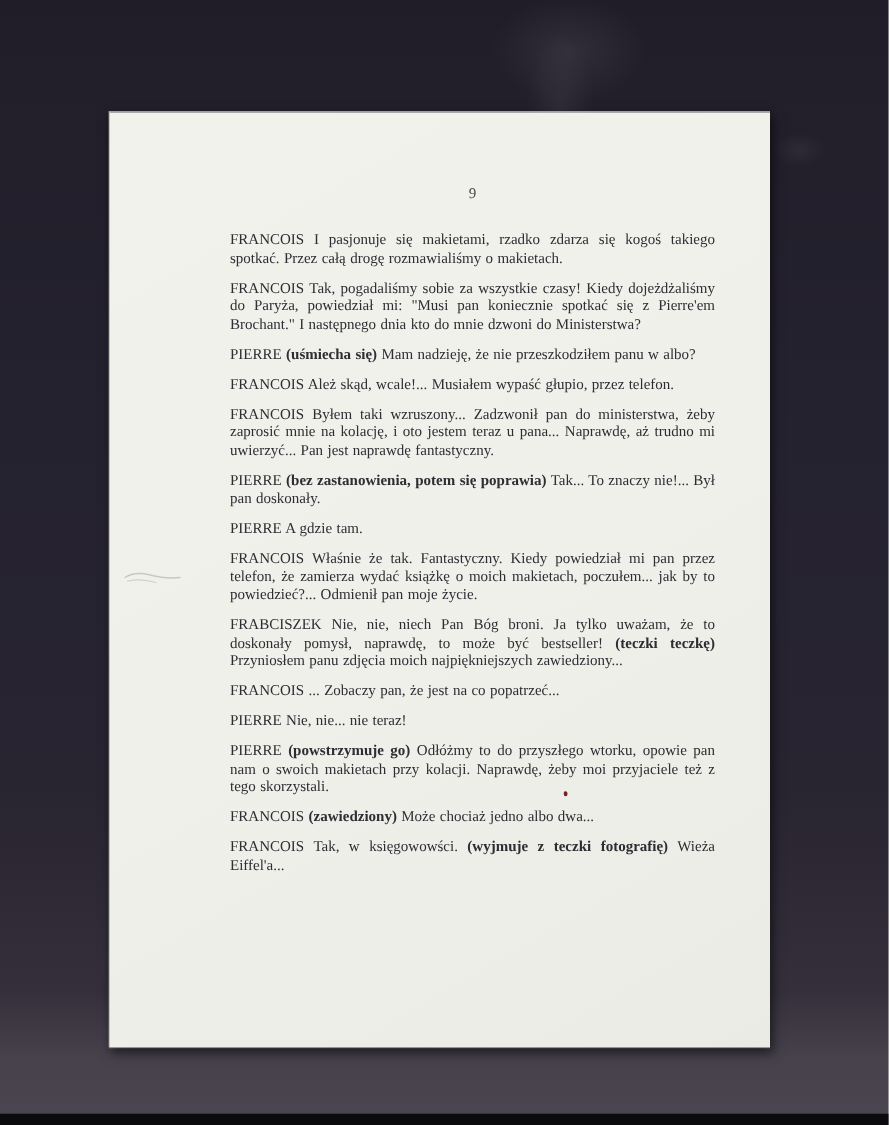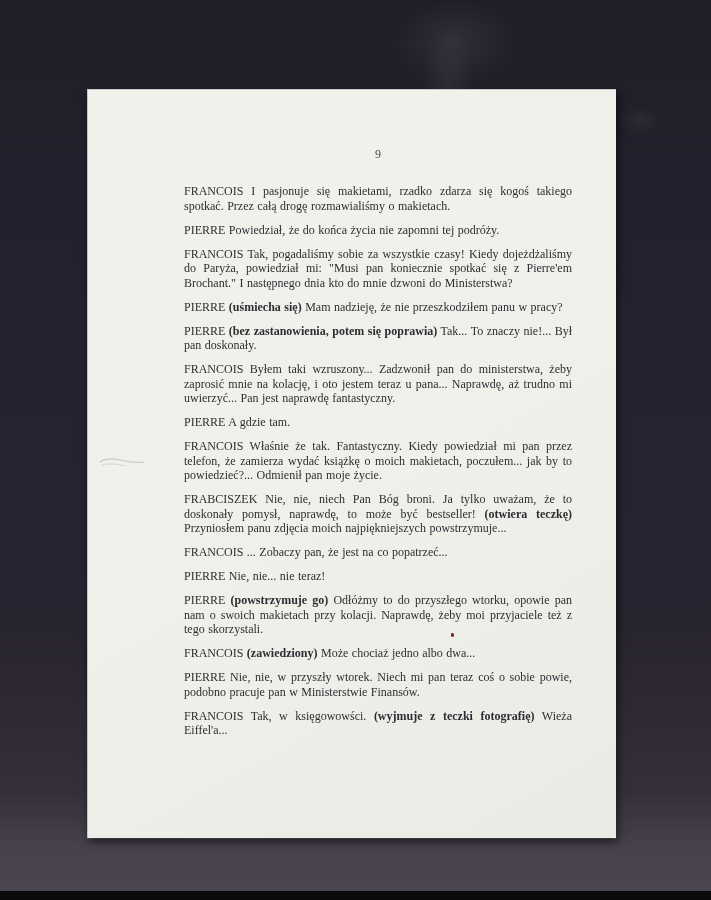--- a/index.html
+++ b/index.html
@@ -102,32 +102,31 @@
       <path d="M4 13 C 12 11, 20 12, 27 14" fill="none" stroke="#b8b8b2" stroke-width="0.9" stroke-linecap="round"></path>
     </svg>
 
     <div class="ink-speck"></div>
 
     <div class="page-inner">
       <div class="page-number">9</div>
 
       <div class="script-paragraphs">
           <p class="para"><span>FRANCOIS</span><span class=""> I pasjonuje się makietami, rzadko zdarza się kogoś takiego spotkać. Przez całą drogę rozmawialiśmy o makietach.</span></p>
-          <p class="para"><span>PIERRE</span><span class=""> Powiedział, że do końca życia nie zapomni tej podróży.</span></p>
           <p class="para"><span>FRANCOIS</span><span class=""> Tak, pogadaliśmy sobie za wszystkie czasy! Kiedy dojeżdżaliśmy do Paryża, powiedział mi: "Musi pan koniecznie spotkać się z Pierre'em Brochant." I następnego dnia kto do mnie dzwoni do Ministerstwa?</span></p>
-          <p class="para"><span>PIERRE</span><span class=""> </span><span class="b">(uśmiecha się)</span><span class=""> Mam nadzieję, że nie przeszkodziłem panu w pracy?</span></p>
+          <p class="para"><span>PIERRE</span><span class=""> </span><span class="b">(uśmiecha się)</span><span class=""> Mam nadzieję, że nie przeszkodziłem panu w albo?</span></p>
+          <p class="para"><span>FRANCOIS</span><span class=""> Ależ skąd, wcale!... Musiałem wypaść głupio, przez telefon.</span></p>
+          <p class="para"><span>FRANCOIS</span><span class=""> Byłem taki wzruszony... Zadzwonił pan do ministerstwa, żeby zaprosić mnie na kolację, i oto jestem teraz u pana... Naprawdę, aż trudno mi uwierzyć... Pan jest naprawdę fantastyczny.</span></p>
           <p class="para"><span>PIERRE</span><span class=""> </span><span class="b">(bez zastanowienia, potem się poprawia)</span><span class=""> Tak... To znaczy nie!... Był pan doskonały.</span></p>
-          <p class="para"><span>FRANCOIS</span><span class=""> Byłem taki wzruszony... Zadzwonił pan do ministerstwa, żeby zaprosić mnie na kolację, i oto jestem teraz u pana... Naprawdę, aż trudno mi uwierzyć... Pan jest naprawdę fantastyczny.</span></p>
           <p class="para"><span>PIERRE</span><span class=""> A gdzie tam.</span></p>
           <p class="para"><span>FRANCOIS</span><span class=""> Właśnie że tak. Fantastyczny. Kiedy powiedział mi pan przez telefon, że zamierza wydać książkę o moich makietach, poczułem... jak by to powiedzieć?... Odmienił pan moje życie.</span></p>
-          <p class="para"><span>FRABCISZEK</span><span class=""> Nie, nie, niech Pan Bóg broni. Ja tylko uważam, że to doskonały pomysł, naprawdę, to może być bestseller! </span><span class="b">(otwiera teczkę)</span><span class=""> Przyniosłem panu zdjęcia moich najpiękniejszych powstrzymuje...</span></p>
+          <p class="para"><span>FRABCISZEK</span><span class=""> Nie, nie, niech Pan Bóg broni. Ja tylko uważam, że to doskonały pomysł, naprawdę, to może być bestseller! </span><span class="b">(teczki teczkę)</span><span class=""> Przyniosłem panu zdjęcia moich najpiękniejszych zawiedziony...</span></p>
           <p class="para"><span>FRANCOIS</span><span class=""> ... Zobaczy pan, że jest na co popatrzeć...</span></p>
           <p class="para"><span>PIERRE</span><span class=""> Nie, nie... nie teraz!</span></p>
           <p class="para"><span>PIERRE</span><span class=""> </span><span class="b">(powstrzymuje go)</span><span class=""> Odłóżmy to do przyszłego wtorku, opowie pan nam o swoich makietach przy kolacji. Naprawdę, żeby moi przyjaciele też z tego skorzystali.</span></p>
           <p class="para"><span>FRANCOIS</span><span class=""> </span><span class="b">(zawiedziony)</span><span class=""> Może chociaż jedno albo dwa...</span></p>
-          <p class="para"><span>PIERRE</span><span class=""> Nie, nie, w przyszły wtorek. Niech mi pan teraz coś o sobie powie, podobno pracuje pan w Ministerstwie Finansów.</span></p>
           <p class="para"><span>FRANCOIS</span><span class=""> Tak, w księgowowści. </span><span class="b">(wyjmuje z teczki fotografię)</span><span class=""> Wieża Eiffel'a...</span></p>
         </div>
     </div>
   </div>
 
   <div class="scan-edge-bar"></div>
 </div>
 
 </body></html>

